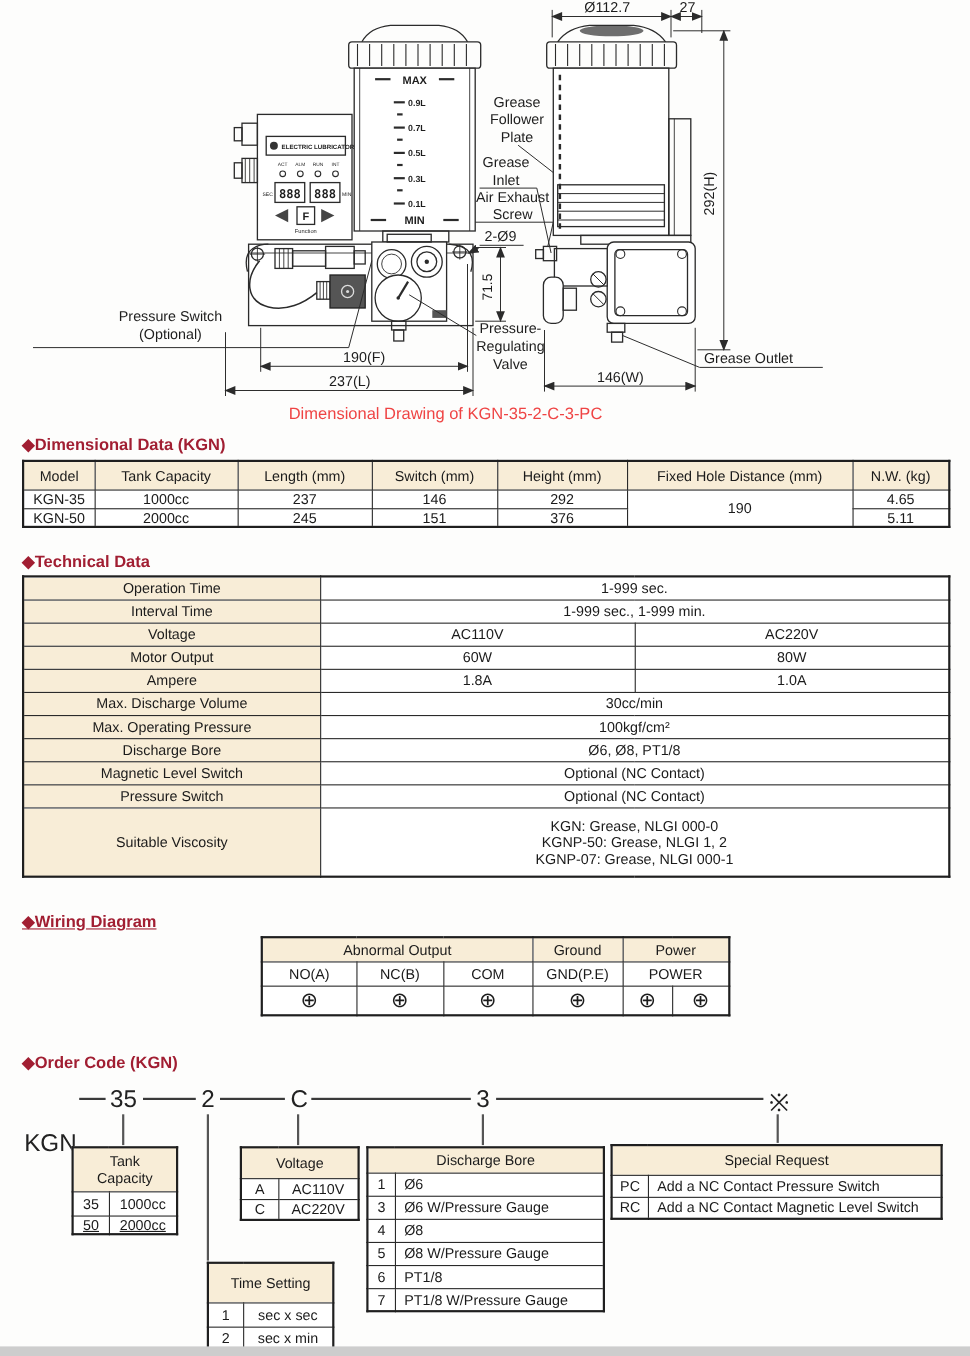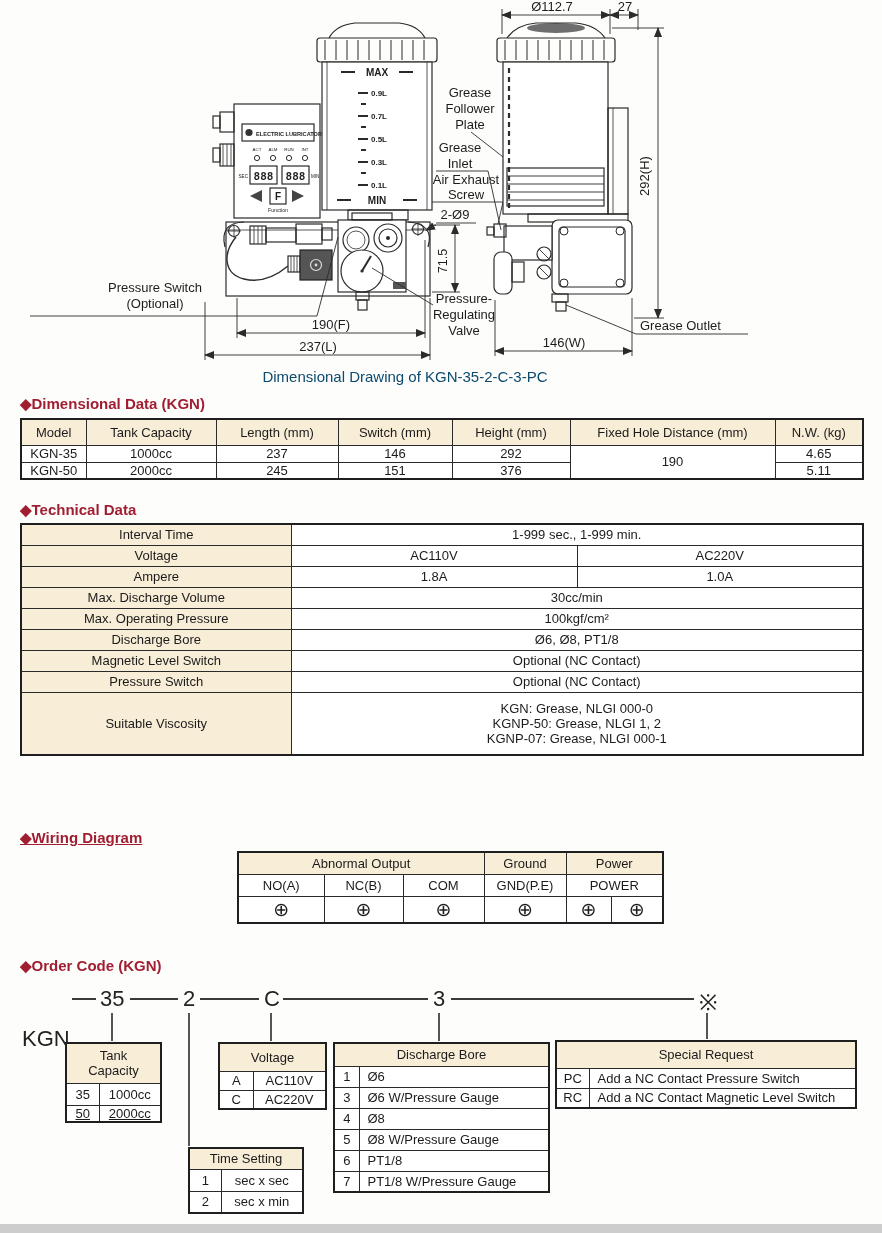--- a/index.html
+++ b/index.html
@@ -3,21 +3,21 @@
 <meta charset="utf-8">
 <style>
   html,body{margin:0;padding:0;background:#fff;}
   body{font-family:"Liberation Sans",sans-serif;color:#1b1b1b;}
   #page{position:relative;width:882px;height:1233px;background:#fdfdfc;overflow:hidden;}
   .sec-title{position:absolute;font-size:15px;font-weight:bold;color:#a11e32;white-space:nowrap;}
   table{border-collapse:collapse;position:absolute;table-layout:fixed;border:2px solid #1f1f1f;background:#fff;}
   td,th{border:1px solid #2a2a2a;font-size:13px;font-weight:normal;text-align:center;padding:0 4px;white-space:nowrap;overflow:hidden;}
   .hd{background:#f8edd7;}
   .left{text-align:left;padding-left:8px;}
-  .caption{position:absolute;left:0;top:368px;width:810px;text-align:center;font-size:15px;color:#0c4a6e;}
+  .caption{position:absolute;left:0;top:368px;width:810px;text-align:center;font-size:15px;color:#ef4444;}
   .codeseg{position:absolute;font-size:22px;color:#222;white-space:nowrap;}
   .hline{position:absolute;height:0;border-top:2px solid #3a3a3a;}
   .vline{position:absolute;width:0;border-left:2px solid #555;}
   .term{font-size:19px;line-height:1;}
   #footer-strip{position:absolute;left:0;top:1224px;width:882px;height:9px;background:#cdcdcd;}
   svg text{fill:#1d1d1d;}
 </style>
 </head>
 <body>
 
@@ -347,28 +347,37 @@
     </table>
 
   <div class="sec-title" style="left:20px;top:501px;">◆Technical Data</div>
   <table style="left:20px;top:523px;width:842px;">
     <colgroup>
         <col style="width:270px">
         <col style="width:286px">
         <col style="width:286px">
       </colgroup>
     <tbody>
+        <tr style="height:21px;">
+          <td class="hd">Operation Time</td>
+          <td colspan="2">1-999 sec.</td>
+        </tr>
     <tr style="height:21px;">
           <td class="hd">Interval Time</td>
           <td colspan="2">1-999 sec., 1-999 min.</td>
         </tr>
     <tr style="height:21px;">
           <td class="hd">Voltage</td>
           <td>AC110V</td>
           <td>AC220V</td>
+        </tr>
+    <tr style="height:21px;">
+          <td class="hd">Motor Output</td>
+          <td>60W</td>
+          <td>80W</td>
         </tr>
     <tr style="height:21px;">
           <td class="hd">Ampere</td>
           <td>1.8A</td>
           <td>1.0A</td>
         </tr>
     <tr style="height:21px;">
           <td class="hd">Max. Discharge Volume</td>
           <td colspan="2">30cc/min</td>
         </tr>
@@ -552,21 +561,21 @@
         </tr>
   </tbody>
     </table>
 
   <table style="left:188px;top:1147px;width:114px;">
     <colgroup>
         <col style="width:32px">
         <col style="width:82px">
       </colgroup>
     <tbody>
-        <tr style="height:21px;">
+        <tr style="height:36px;">
           <th class="hd" colspan="2">Time Setting</th>
         </tr>
     <tr style="height:22px;">
           <td>1</td>
           <td>sec x sec</td>
         </tr>
     <tr style="height:22px;">
           <td>2</td>
           <td>sec x min</td>
         </tr>

